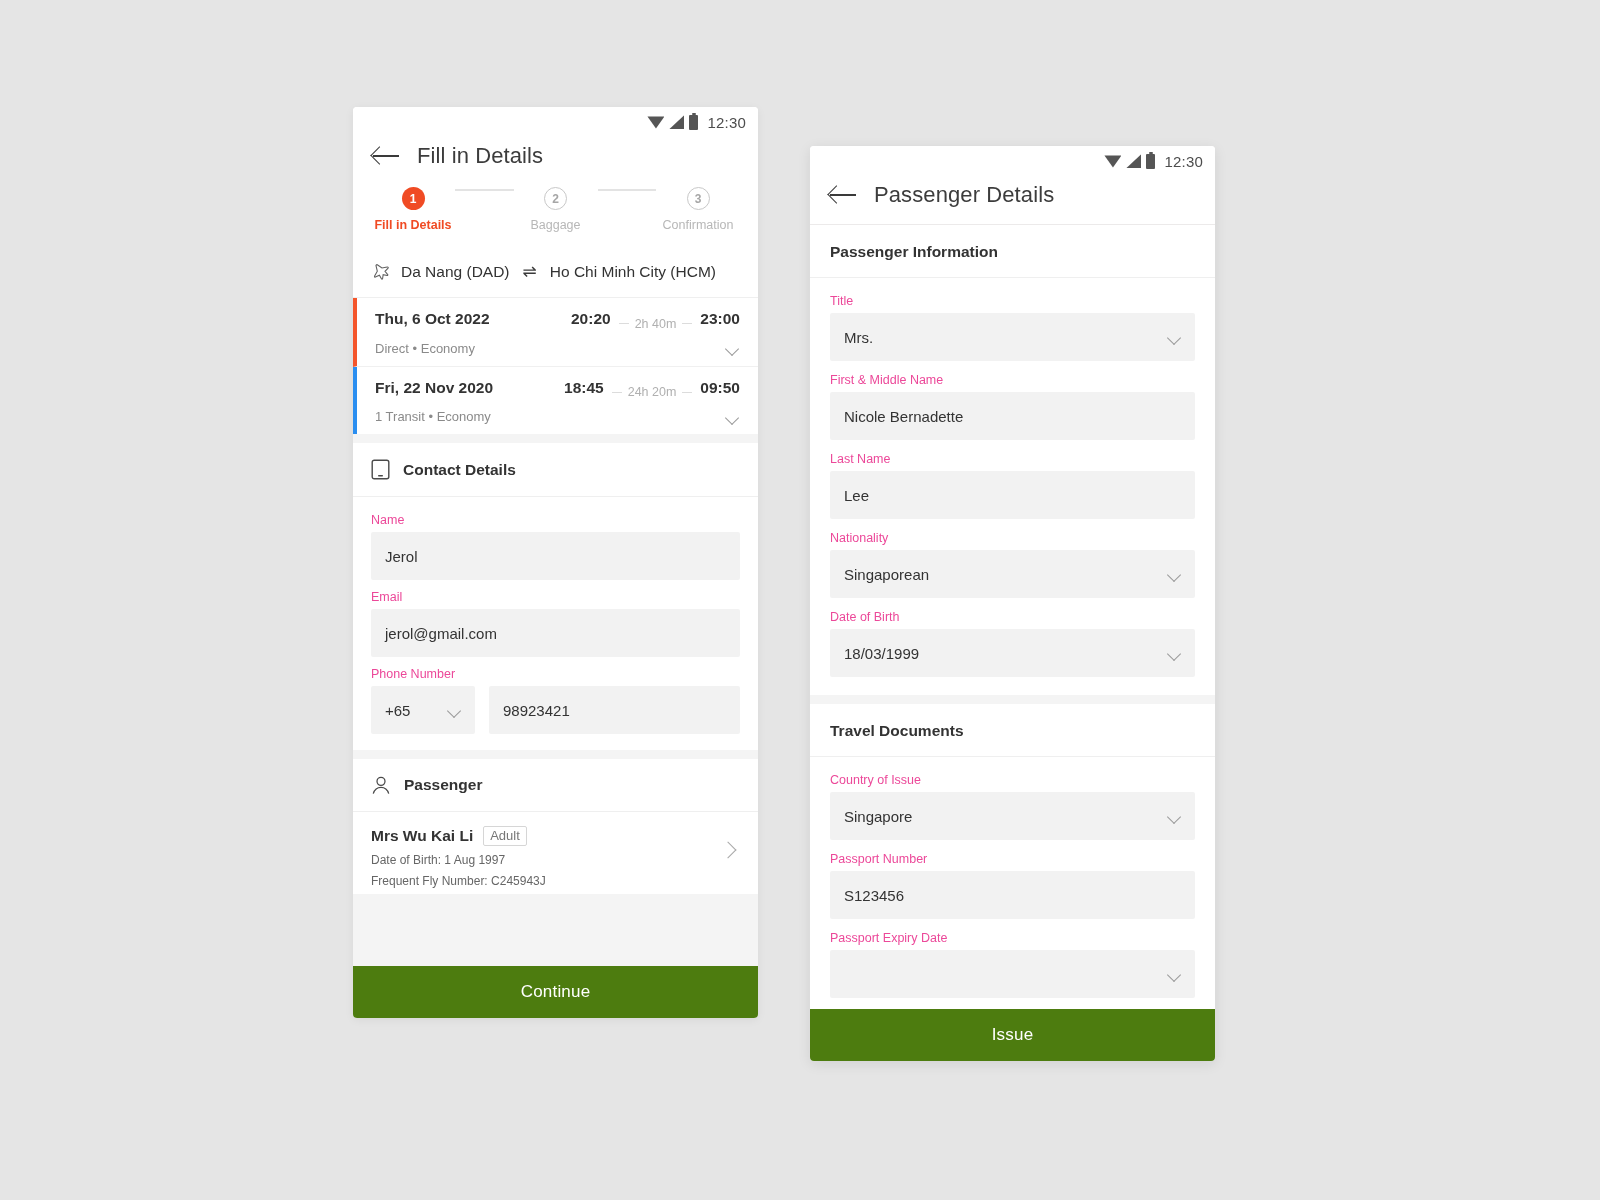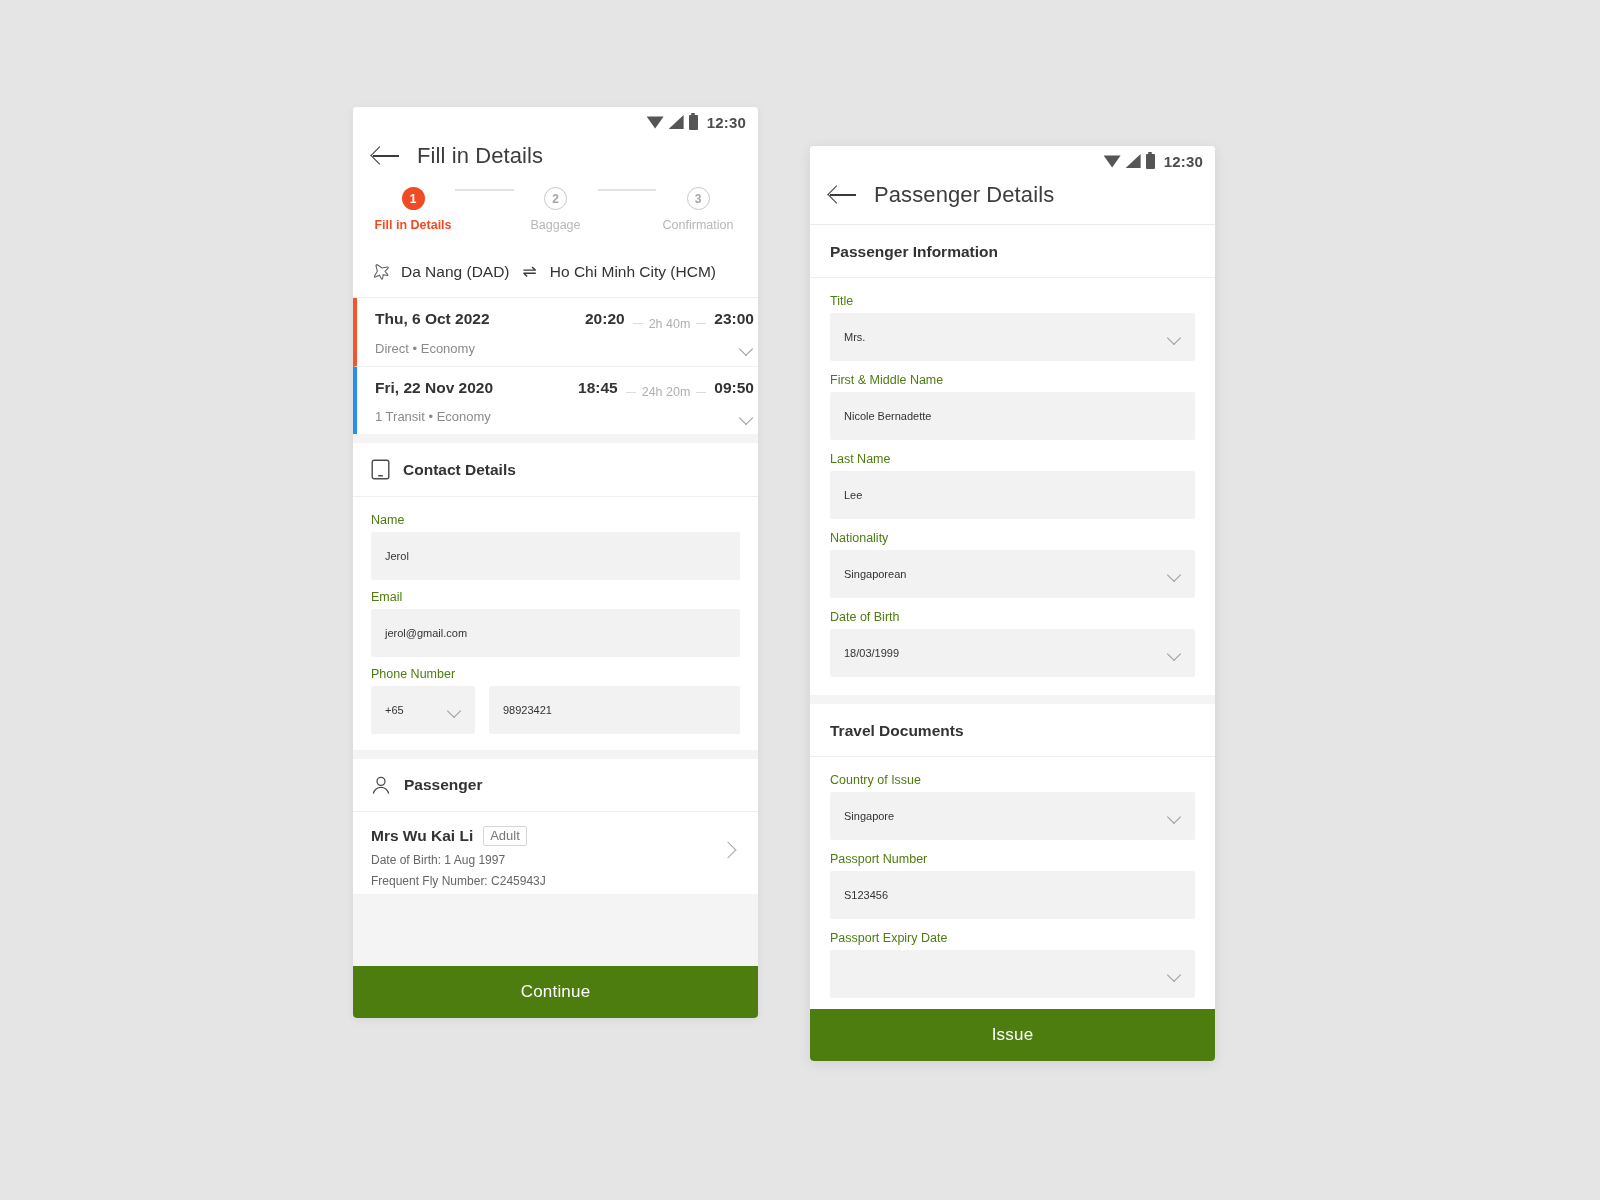--- a/index.html
+++ b/index.html
@@ -36,21 +36,21 @@
   .statusbar {
     height: 30px;
     display: flex; align-items: center; justify-content: flex-end;
     gap: 6px;
     padding: 0 12px 0 0;
     background: #fff;
     flex: none;
   }
   .sb-icons { display: flex; align-items: center; gap: 5px; }
   .sb-time {
-    font-size: 15px; font-weight: bold; color: #4d4d4d;
+    font-size: 15px; font-weight: normal; color: #4d4d4d;
     letter-spacing: 0.2px; margin-left: 3px;
   }
   .ico-wifi {
     width: 17px; height: 13px;
     background: #555;
     clip-path: polygon(0% 8%, 100% 8%, 50% 100%);
   }
   .ico-signal {
     width: 15px; height: 14px;
     background: #555;
@@ -120,21 +120,21 @@
   .route-head {
     display: flex; align-items: center; gap: 10px;
     padding: 15px 18px;
     border-bottom: 1px solid #efefef;
   }
   .route-txt { font-size: 15.5px; font-weight: normal; color: #333; }
   .route-swap { font-size: 17px; color: #3a3a3a; margin: 0 3px; }
   .plane-ico { width: 20px; height: 20px; flex: none; color: #555; }
 
   .flight-row {
-    padding: 12px 4px 10px 18px;
+    padding: 12px 18px 10px 18px;
     border-left: 4px solid transparent;
     border-bottom: 1px solid #f0f0f0;
     position: relative;
   }
   .flight-row:last-child { border-bottom: none; }
   .fr-top { display: flex; align-items: baseline; }
   .fr-date { font-size: 15.5px; font-weight: bold; color: #333; flex: 1; }
   .fr-dep, .fr-arr { font-size: 15.5px; font-weight: bold; color: #333; }
   .fr-dur {
     font-size: 12.5px; color: #b0b0b0; margin: 0 8px;
@@ -161,26 +161,26 @@
   .sec-head {
     display: flex; align-items: center; gap: 13px;
     padding: 16px 18px;
     border-bottom: 1px solid #efefef;
   }
   .sec-title { font-size: 15.5px; font-weight: bold; color: #333; }
   .sec-body { padding: 6px 18px 16px 18px; }
 
   .field { margin-top: 10px; }
   .field-label {
-    font-size: 12.5px; color: #4d7c0f; margin-bottom: 5px; display: block;
+    font-size: 12.5px; color: #ec4899; margin-bottom: 5px; display: block;
   }
   .field-box {
     background: #f2f2f2; border-radius: 2px;
     height: 48px; display: flex; align-items: center;
-    padding: 0 14px; font-size: 11px; color: #333;
+    padding: 0 14px; font-size: 15px; color: #333;
   }
   .field-box.sel { justify-content: space-between; }
   .phone-row { display: flex; gap: 14px; }
   .phone-cc { width: 104px; justify-content: space-between; }
   .phone-num { flex: 1; }
 
   
   .pax-row {
     display: flex; align-items: flex-start;
     padding: 14px 24px 6px 18px; gap: 12px;

